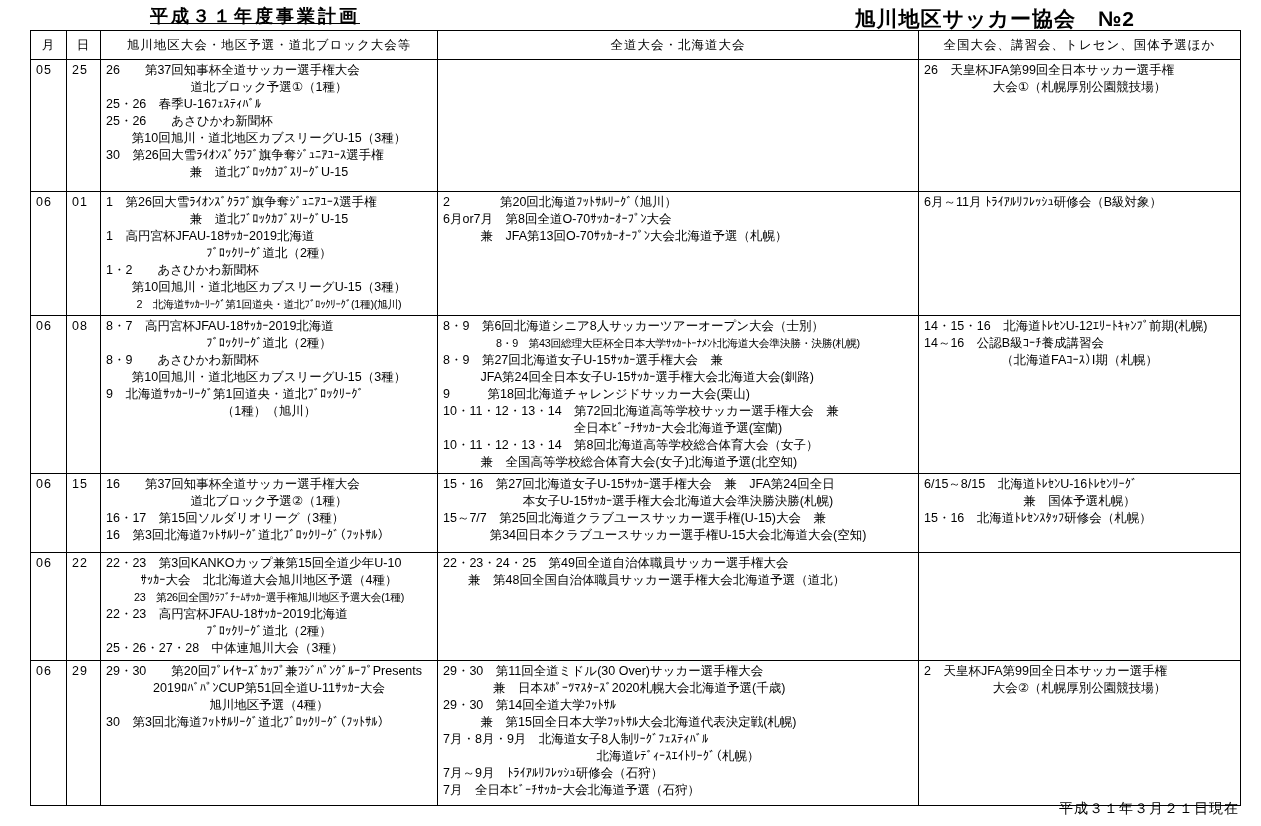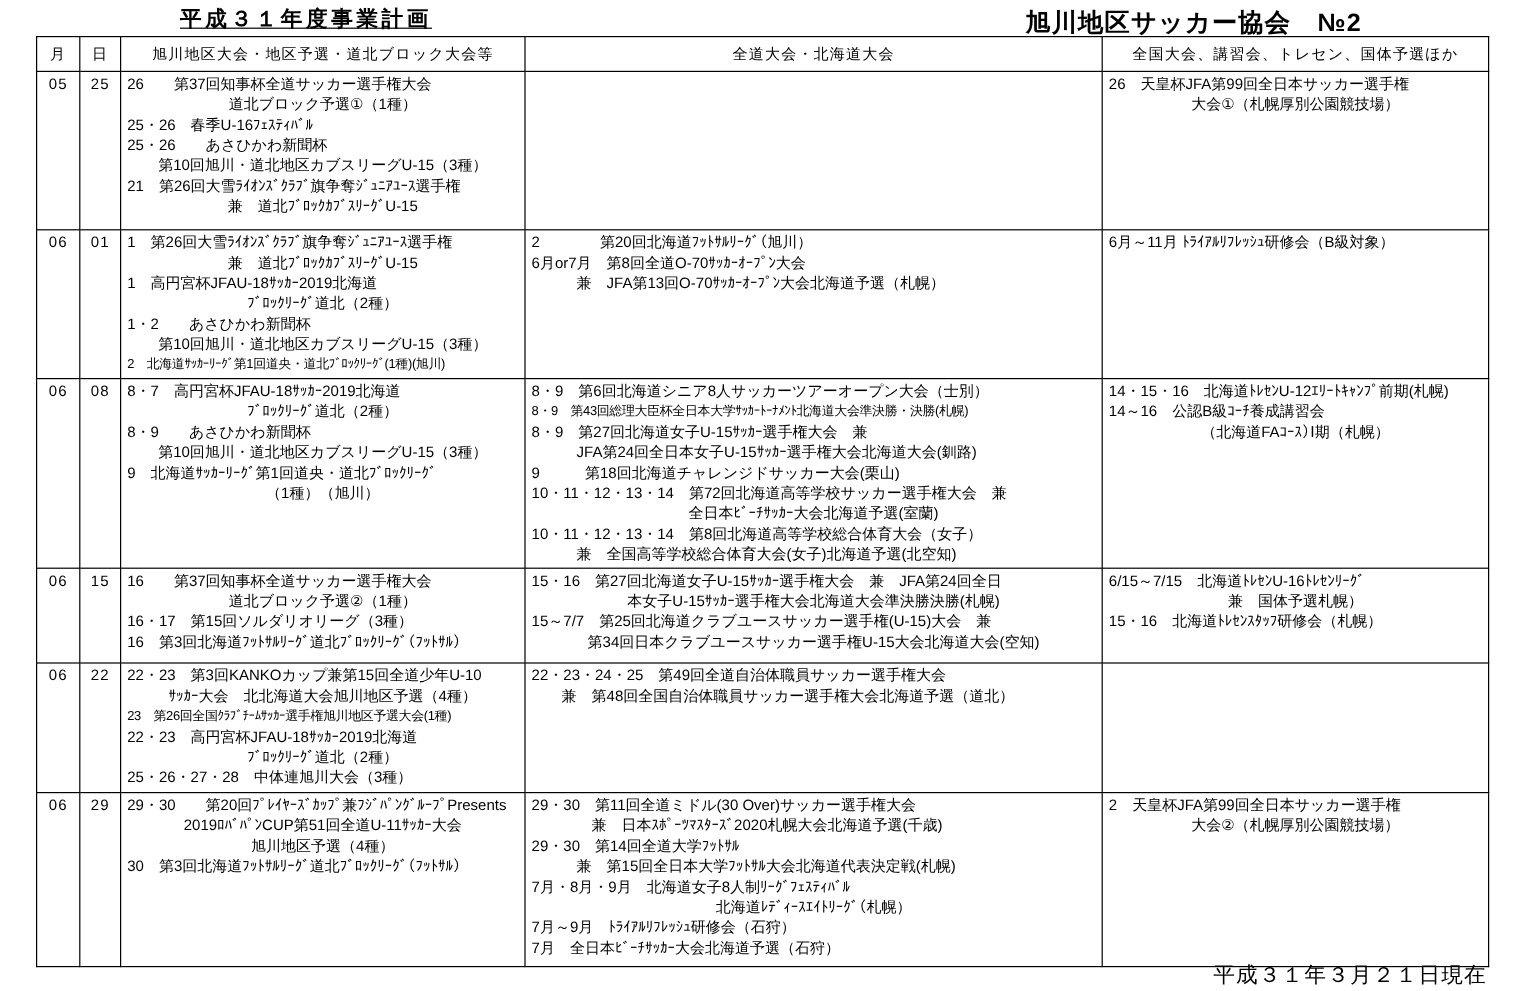--- a/index.html
+++ b/index.html
@@ -23,27 +23,27 @@
   }
   table.sched th,table.sched td{
     border:1.5px solid #000;vertical-align:top;
     font-size:12.5px;line-height:17px;
     padding:2px 5px;overflow:hidden;
   }
   table.sched th{
     font-weight:normal;text-align:center;vertical-align:middle;
     height:24px;padding:2px 2px;letter-spacing:1px;
   }
-  td.c-md{text-align:center;padding-top:4px;letter-spacing:1px;}
+  td.c-md{text-align:left;padding-top:4px;letter-spacing:1px;}
   .ln{white-space:nowrap;}
   .ln.r{text-align:center;}
-  .ln.s{font-size:10.8px;letter-spacing:-0.3px;}
+  .ln.s{font-size:10.8px;letter-spacing:-0.3px;text-align:center;}
   .footer-note{
     position:absolute;right:22px;top:800px;
-    font-size:18px;letter-spacing:1px;margin-left:12px;
+    font-size:14px;letter-spacing:1px;margin-left:12px;
   }
 </style>
 </head>
 <body>
 
 <div class="title-left">平成３１年度事業計画</div>
 <div class="title-right">旭川地区サッカー協会　№2</div>
 
 <table class="sched">
   <colgroup>
@@ -65,21 +65,21 @@
   <tbody>
       <tr style="height: 132px;">
         <td class="c-md">05</td>
         <td class="c-md">25</td>
         <td>
           <div class="ln">26　　第37回知事杯全道サッカー選手権大会</div>
           <div class="ln r">道北ブロック予選①（1種）</div>
           <div class="ln">25・26　春季U-16ﾌｪｽﾃｨﾊﾞﾙ</div>
           <div class="ln">25・26　　あさひかわ新聞杯</div>
           <div class="ln r">第10回旭川・道北地区カブスリーグU-15（3種）</div>
-          <div class="ln">21　第26回大雪ﾗｲｵﾝｽﾞｸﾗﾌﾞ旗争奪ｼﾞｭﾆｱﾕｰｽ選手権</div>
+          <div class="ln">30　第26回大雪ﾗｲｵﾝｽﾞｸﾗﾌﾞ旗争奪ｼﾞｭﾆｱﾕｰｽ選手権</div>
           <div class="ln r">兼　道北ﾌﾞﾛｯｸｶﾌﾞｽﾘｰｸﾞU-15</div>
         </td>
         <td></td>
         <td>
           <div class="ln">26　天皇杯JFA第99回全日本サッカー選手権</div>
           <div class="ln r">大会①（札幌厚別公園競技場）</div>
         </td>
       </tr>
       <tr style="height: 118px;">
         <td class="c-md">06</td>
@@ -139,21 +139,21 @@
           <div class="ln">16・17　第15回ソルダリオリーグ（3種）</div>
           <div class="ln">16　第3回北海道ﾌｯﾄｻﾙﾘｰｸﾞ道北ﾌﾞﾛｯｸﾘｰｸﾞ（ﾌｯﾄｻﾙ）</div>
         </td>
         <td>
           <div class="ln">15・16　第27回北海道女子U-15ｻｯｶｰ選手権大会　兼　JFA第24回全日</div>
           <div class="ln r">本女子U-15ｻｯｶｰ選手権大会北海道大会準決勝決勝(札幌)</div>
           <div class="ln">15～7/7　第25回北海道クラブユースサッカー選手権(U-15)大会　兼</div>
           <div class="ln r">第34回日本クラブユースサッカー選手権U-15大会北海道大会(空知)</div>
         </td>
         <td>
-          <div class="ln">6/15～7/15　北海道ﾄﾚｾﾝU-16ﾄﾚｾﾝﾘｰｸﾞ</div>
+          <div class="ln">6/15～8/15　北海道ﾄﾚｾﾝU-16ﾄﾚｾﾝﾘｰｸﾞ</div>
           <div class="ln r">兼　国体予選札幌）</div>
           <div class="ln">15・16　北海道ﾄﾚｾﾝｽﾀｯﾌ研修会（札幌）</div>
         </td>
       </tr>
       <tr style="height: 108px;">
         <td class="c-md">06</td>
         <td class="c-md">22</td>
         <td>
           <div class="ln">22・23　第3回KANKOカップ兼第15回全道少年U-10</div>
           <div class="ln r">ｻｯｶｰ大会　北北海道大会旭川地区予選（4種）</div>

